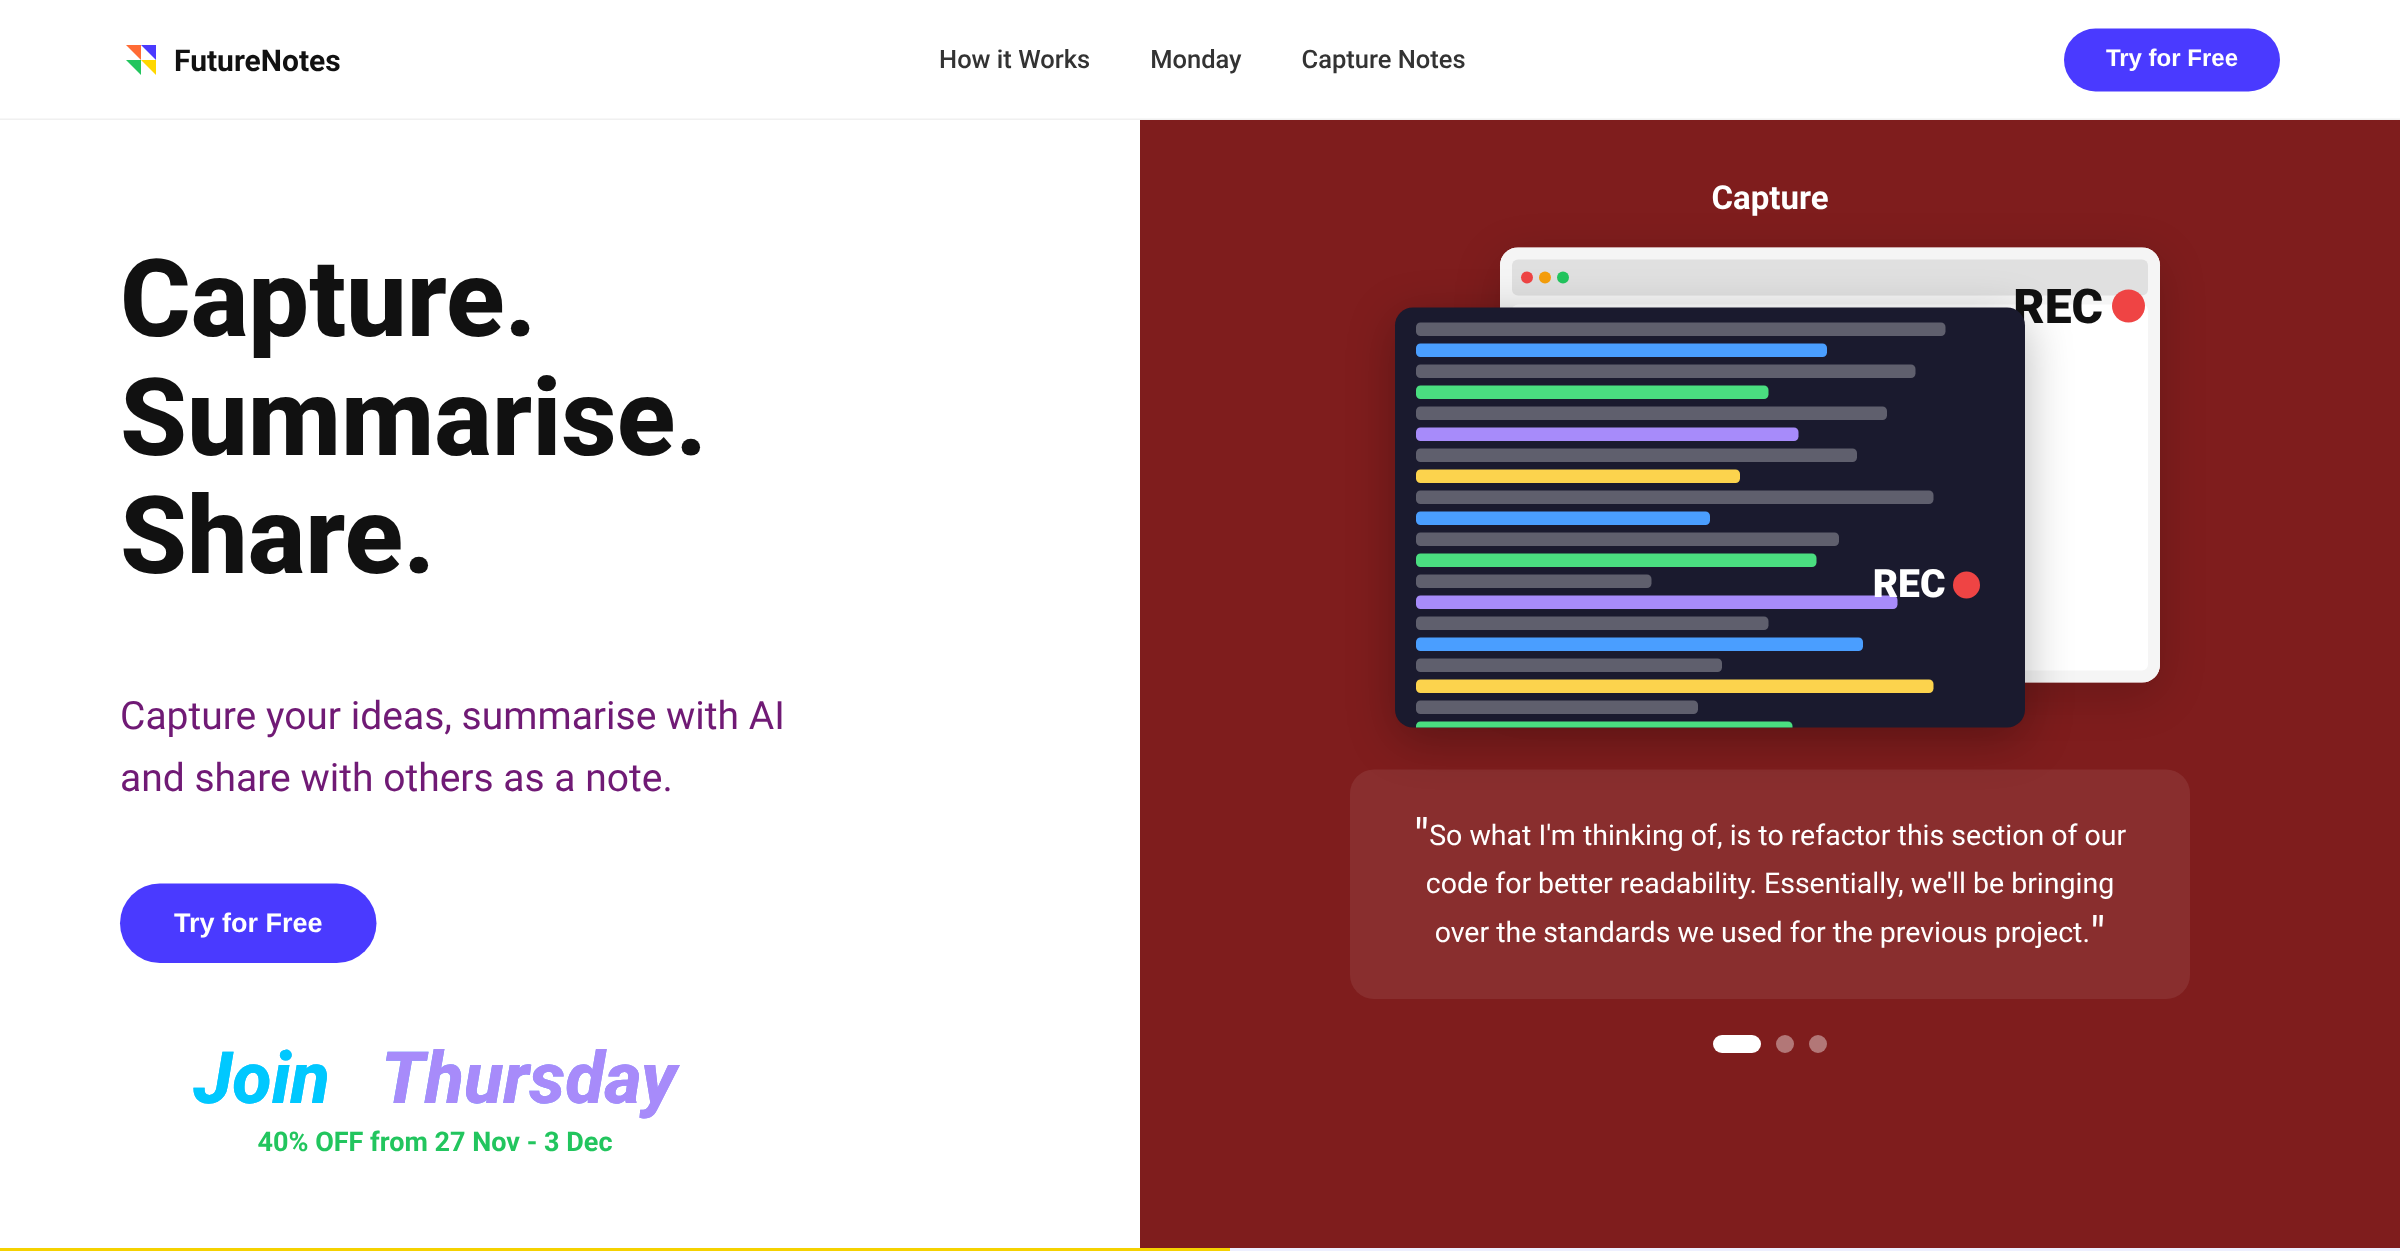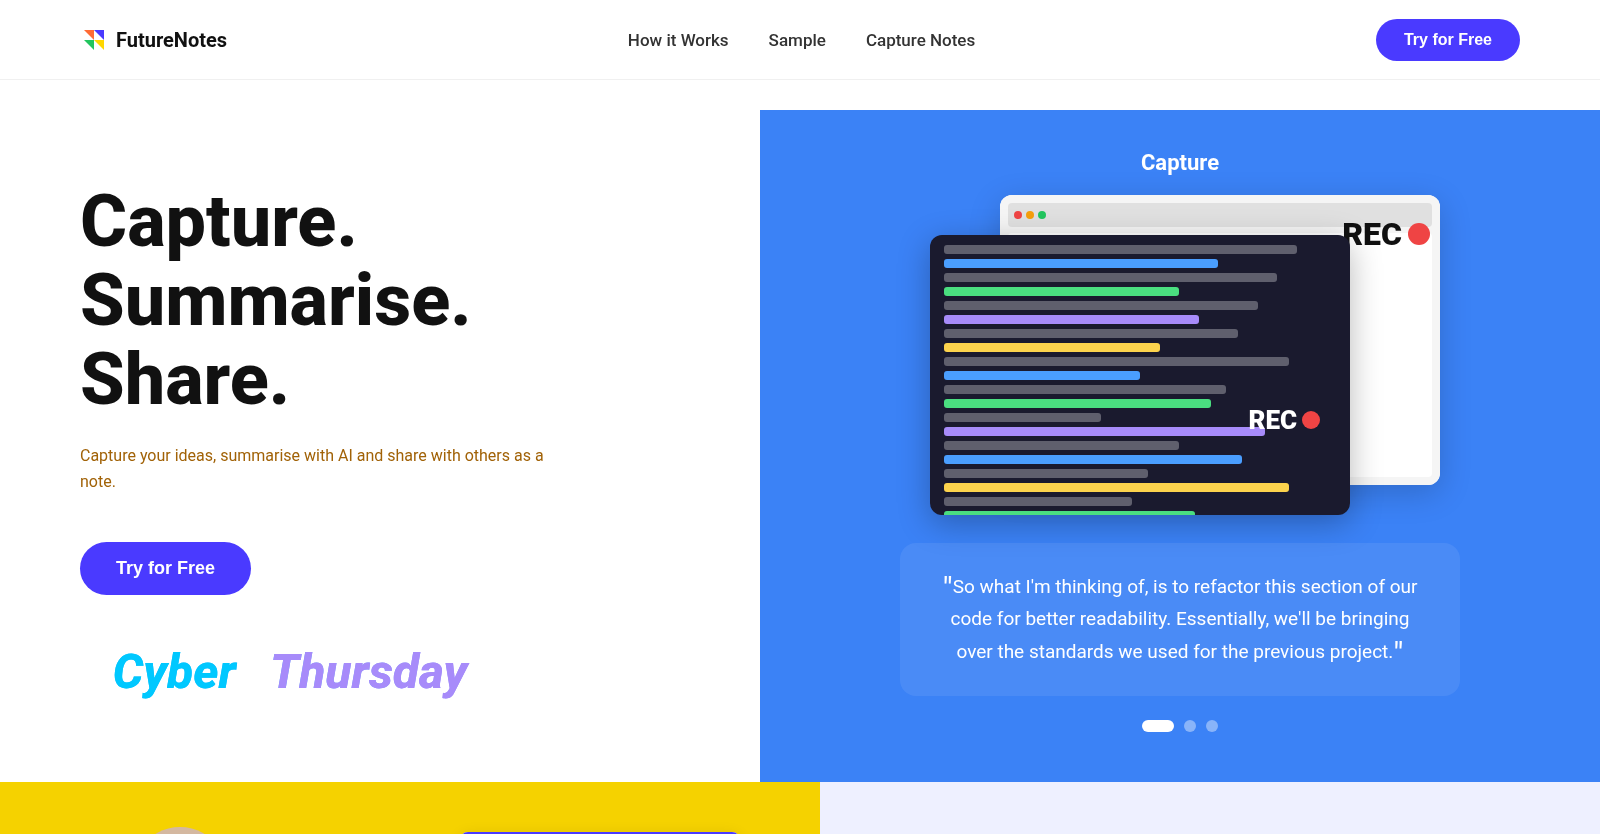--- a/index.html
+++ b/index.html
@@ -22,34 +22,34 @@
 
     
     .hero {
       display: flex; align-items: stretch; min-height: 650px;
     }
     .hero-left {
       flex: 0 0 760px; padding: 80px 80px 60px;
       display: flex; flex-direction: column; justify-content: center;
     }
     .hero-right {
-      flex: 1; background: #3b82f6; position: relative; overflow: hidden;
+      flex: 1; background: #7f1d1d; position: relative; overflow: hidden;
       display: flex; flex-direction: column; align-items: center;
       padding: 40px 40px 50px;
-      margin-top: 30px;
     }
 
     
     .hero-headline {
       font-size: 72px; font-weight: 800; color: #111; line-height: 1.1;
       margin-bottom: 24px;
     }
     .hero-sub {
-      font-size: 16px; color: #a16207; line-height: 1.6; max-width: 480px;
+      font-size: 26px; color: #701a75; line-height: 1.6; max-width: 480px;
       margin-bottom: 48px;
+      margin-top: 36px;
     }
     .hero-buttons { display: flex; gap: 20px; margin-bottom: 48px; }
     .btn-primary {
       background: #4A3AFF; color: #fff; border: none; border-radius: 50px;
       padding: 16px 36px; font-size: 18px; font-weight: 700; cursor: pointer;
     }
     .btn-outline {
       background: transparent; color: #4A3AFF; border: 2px solid #4A3AFF;
       border-radius: 50px; padding: 16px 36px; font-size: 18px; font-weight: 700; cursor: pointer;
     }
@@ -169,43 +169,44 @@
     <svg class="logo-icon" viewBox="0 0 28 28">
       <polygon points="4,4 14,4 14,14" fill="#FF6B35"></polygon>
       <polygon points="14,4 24,4 24,14" fill="#4A3AFF"></polygon>
       <polygon points="4,14 14,14 14,24" fill="#22C55E"></polygon>
       <polygon points="14,14 24,14 24,24" fill="#FFD700"></polygon>
     </svg>
     <span>FutureNotes</span>
   </div>
   <div class="nav-links">
     <a href="#">How it Works</a>
-    <a href="#">Sample</a>
+    <a href="#">Monday</a>
     <a href="#">Capture Notes</a>
   </div>
   <button class="nav-cta">Try for Free</button>
 </nav>
 
 <div class="hero">
 
   <div class="hero-left">
     <h1 class="hero-headline">
       <span>Capture.  Summarise.</span><br>
       <span>Share.</span>
     </h1>
     <p class="hero-sub">Capture your ideas, summarise with AI and share with others as a note.</p>
     <div class="hero-buttons">
       <button class="btn-primary">Try for Free</button>
     </div>
     <div class="promo-block">
       <div class="promo-title">
-        <span style="-webkit-text-fill-color:#00C8FF; color:#00C8FF;">Cyber</span>
+        <span style="-webkit-text-fill-color:#00C8FF; color:#00C8FF;">Join</span>
         &nbsp;
         <span style="-webkit-text-fill-color:#A78BFA; color:#A78BFA;">Thursday</span>
       </div>
+      <div class="promo-sub">40% OFF from 27 Nov - 3 Dec</div>
     </div>
   </div>
 
   <div class="hero-right">
     <div class="capture-label">Capture</div>
 
     <div class="screenshot-stack">
 
       <div class="screenshot-back">
         <div class="diagram-mockup">

